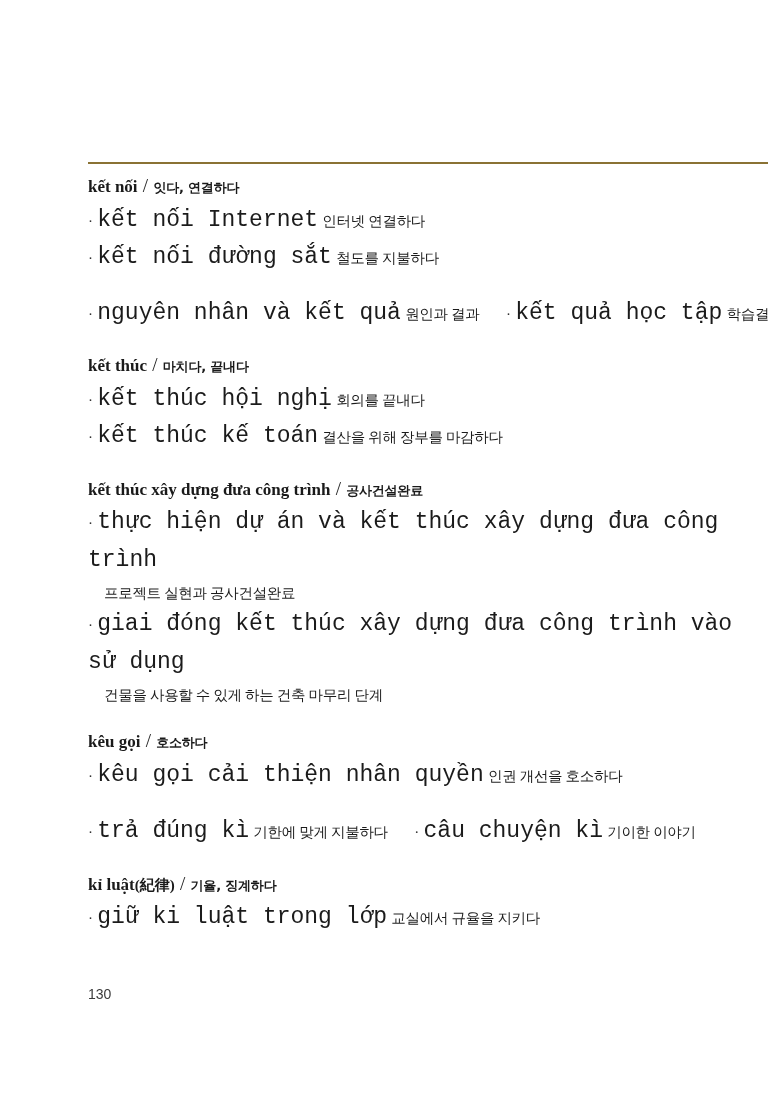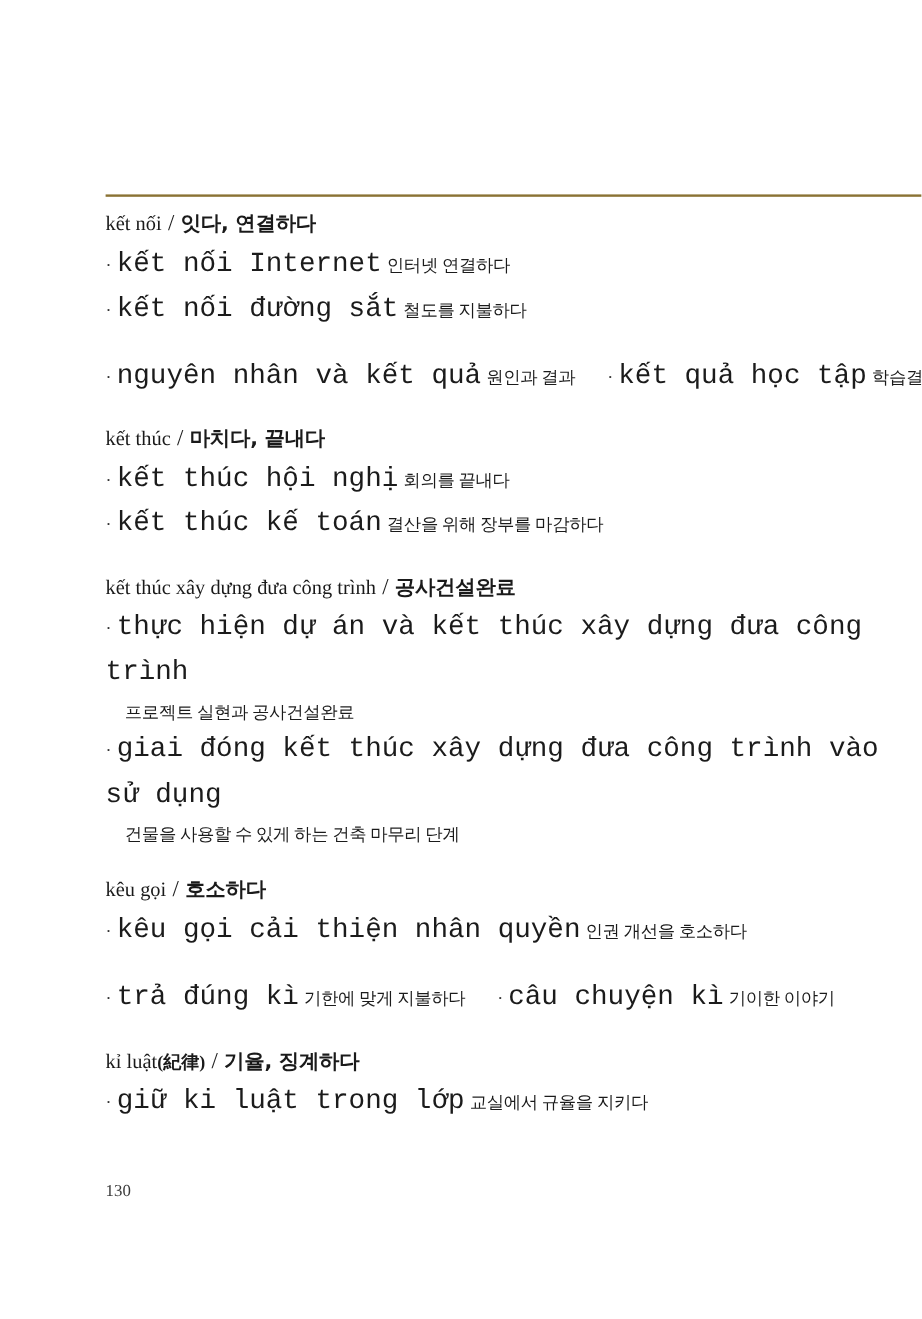--- a/index.html
+++ b/index.html
@@ -48,29 +48,29 @@
   .headword .hanja {
     font-size: 15px;
     font-weight: bold;
   }
   .headword .sep {
     font-weight: normal;
     font-size: 19px;
   }
   .headword .kor {
     font-family: "DejaVu Sans", sans-serif;
-    font-size: 17px;
+    font-size: 13px;
     font-weight: bold;
     letter-spacing: -0.2px;
     text-align: right;
   }
   .headword .lat-gloss {
     font-family: "Liberation Serif", serif;
     font-size: 17px;
-    font-weight: normal;
+    font-weight: bold;
   }
   .ex {
     font-size: 17px;
     line-height: 1.62;
     white-space: nowrap;
   }
   .ex .bullet {
     color: #333;
     font-size: 15px;
   }
@@ -91,21 +91,21 @@
     padding-left: 16px;
     white-space: normal;
   }
   .ex.wrapme {
     white-space: normal;
   }
   .pagenum {
     position: absolute;
     left: 88px;
     top: 986px;
-    font-family: Liberation Serif, serif;
+    font-family: Liberation Sans, sans-serif;
     font-size: 14px;
     color: #3a3a3a;
   }
 </style>
 </head>
 <body>
 
 <div class="page">
 
   <div class="top-rule"></div>

